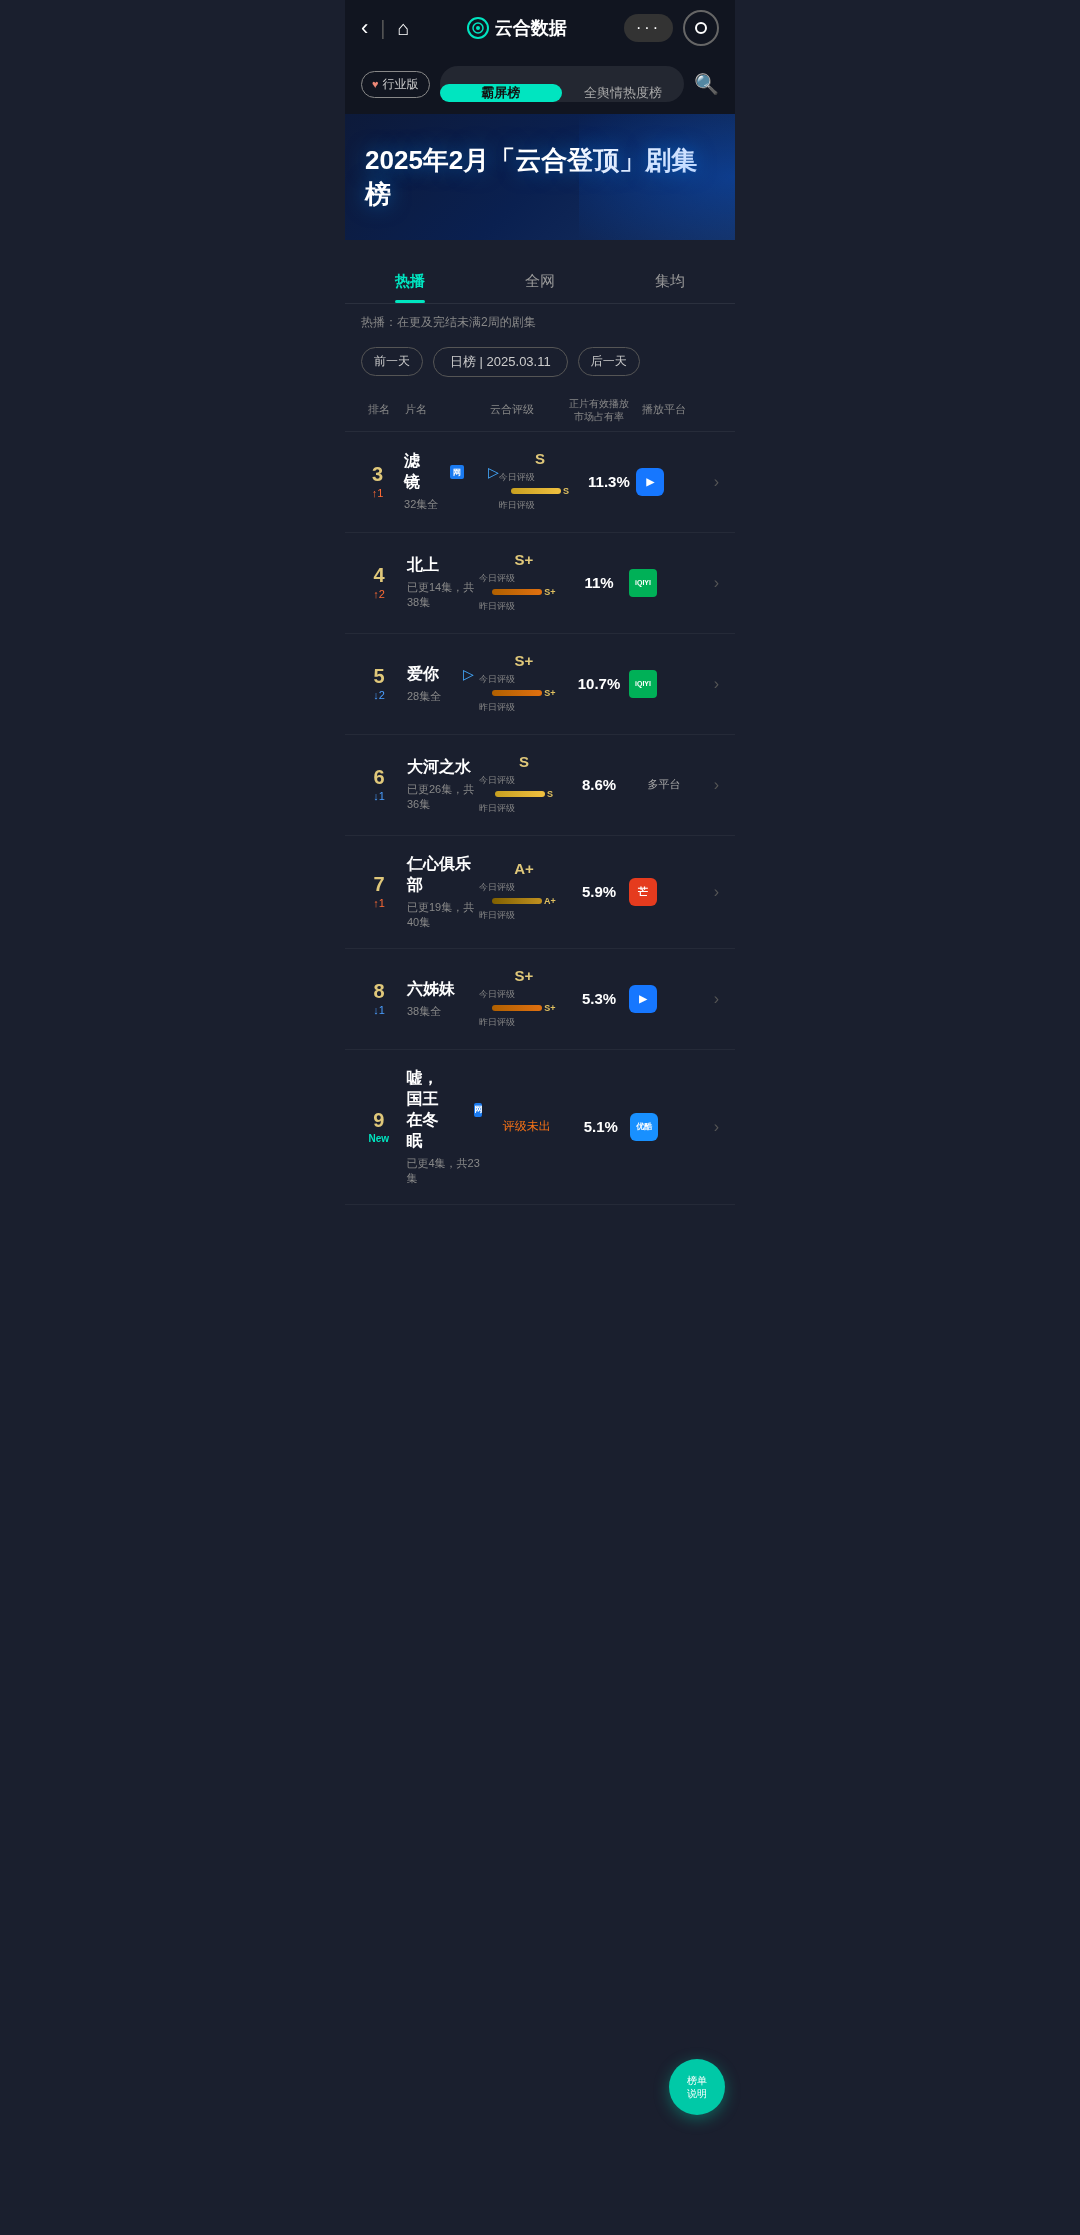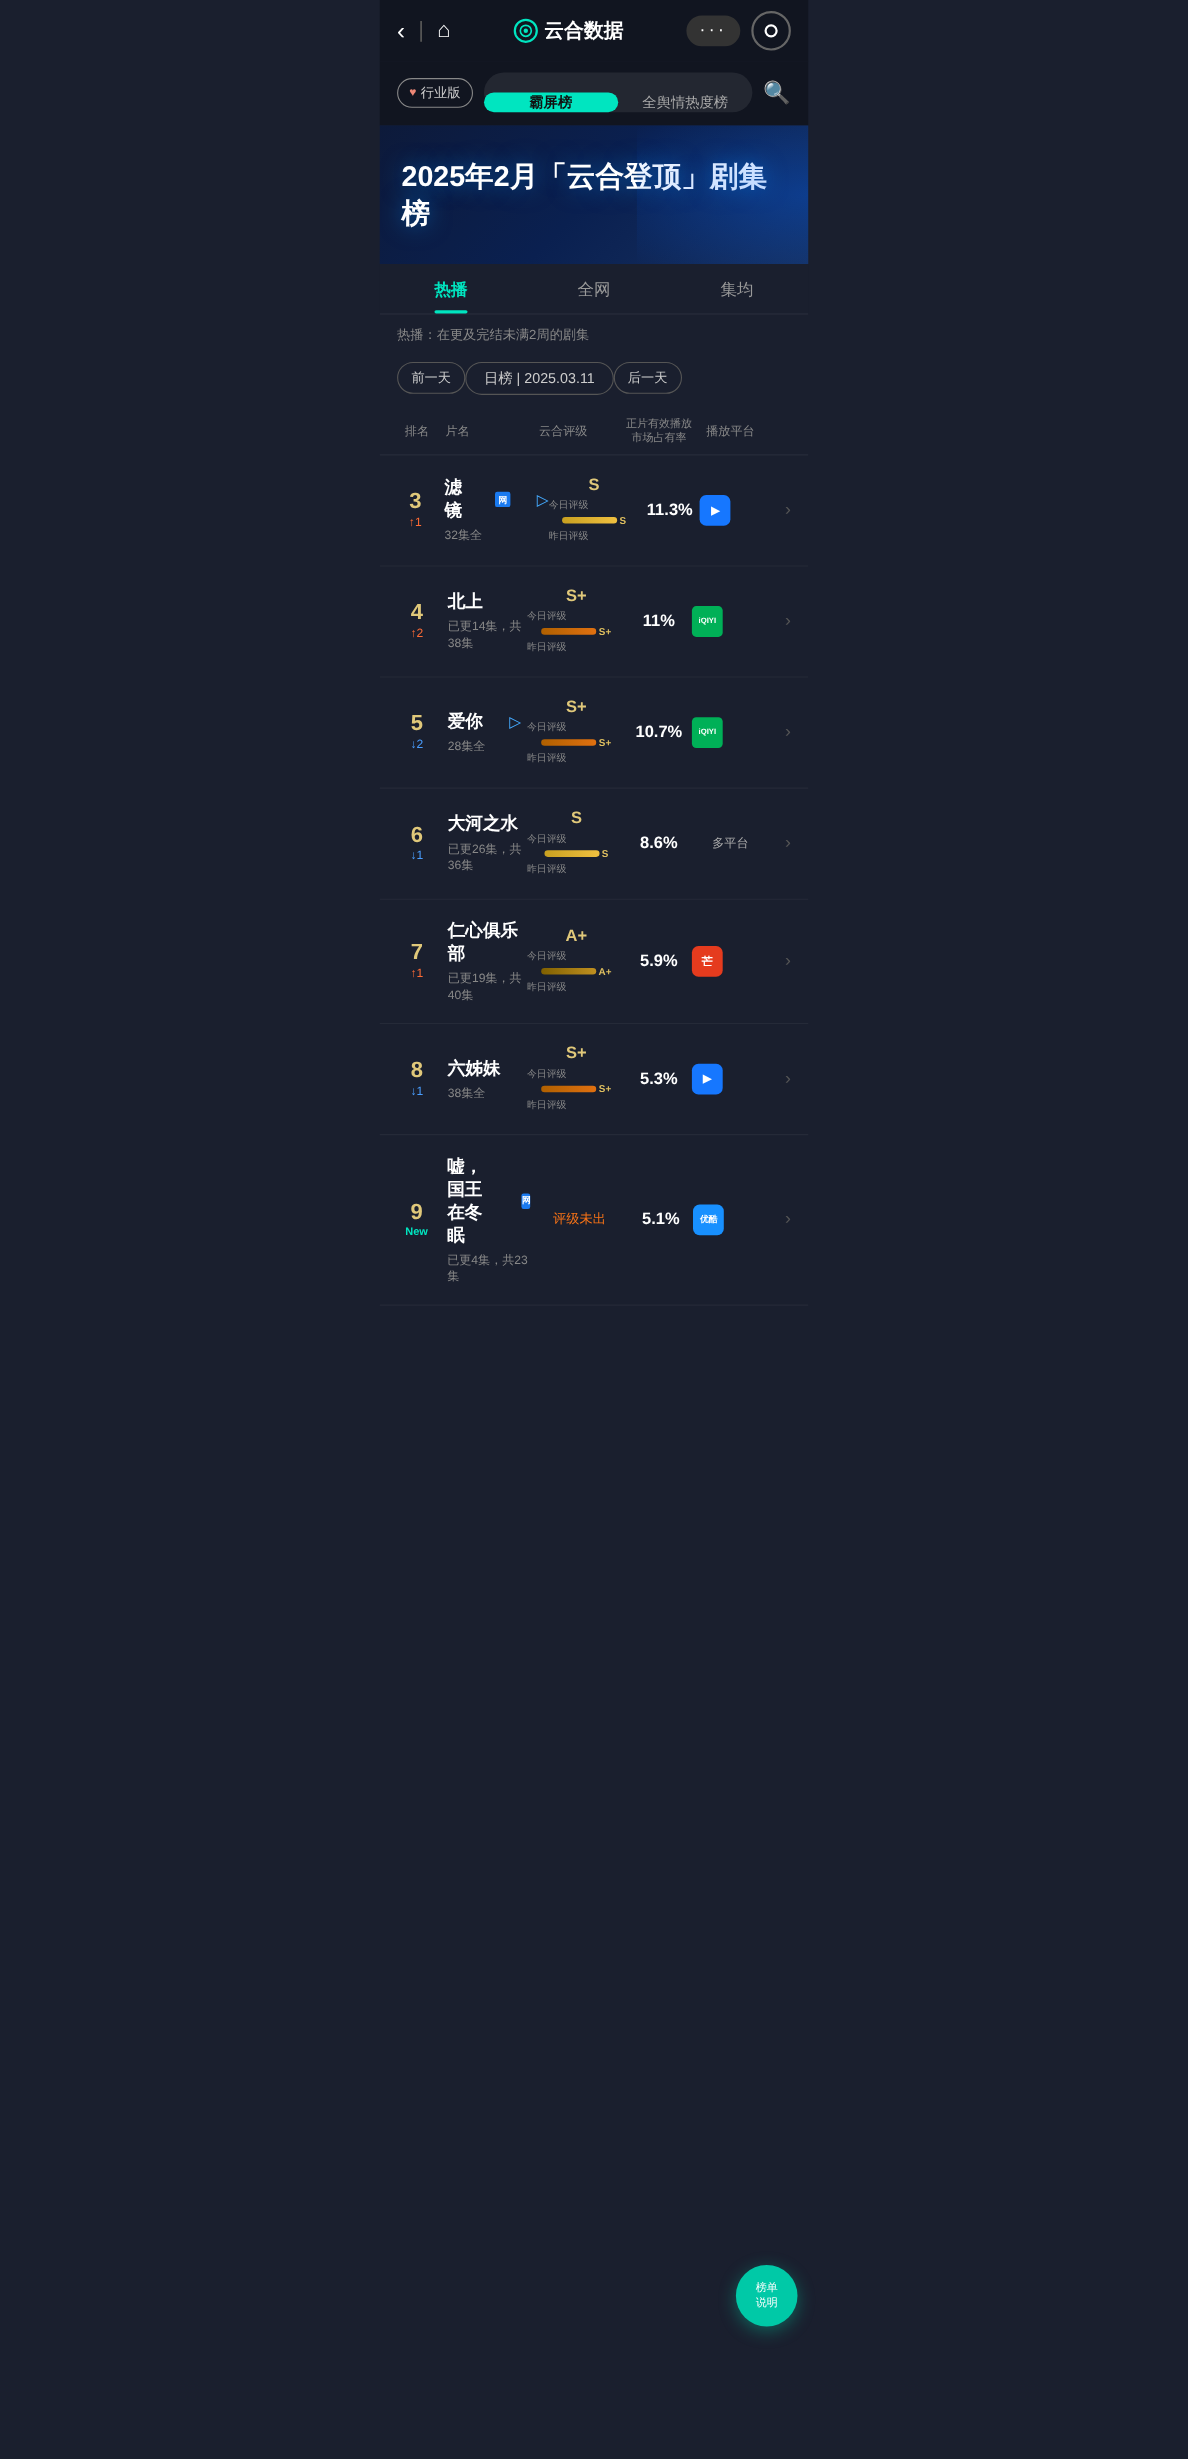--- a/index.html
+++ b/index.html
@@ -172,21 +172,21 @@
 
     
     .main-tabs {
       background: #1a1f2e;
       display: flex;
       border-bottom: 1px solid rgba(255,255,255,0.08);
     }
     .main-tab {
       flex: 1;
       text-align: center;
-      padding: 14px 0 12px;
+      padding: 32px 0 12px;
       font-size: 15px;
       color: #999;
       cursor: pointer;
       position: relative;
     }
     .main-tab.active {
       color: #00e5c0;
       font-weight: bold;
     }
     .main-tab.active::after {
@@ -203,21 +203,21 @@
     .info-bar {
       padding: 10px 16px;
       font-size: 12px;
       color: #888;
     }
 
     
     .date-nav {
       display: flex;
       align-items: center;
-      gap: 0;
+      gap: 10px;
       padding: 6px 16px 12px;
     }
     .date-btn {
       border: 1px solid #555;
       border-radius: 20px;
       padding: 5px 12px;
       font-size: 12px;
       color: #ccc;
       cursor: pointer;
       background: transparent;

